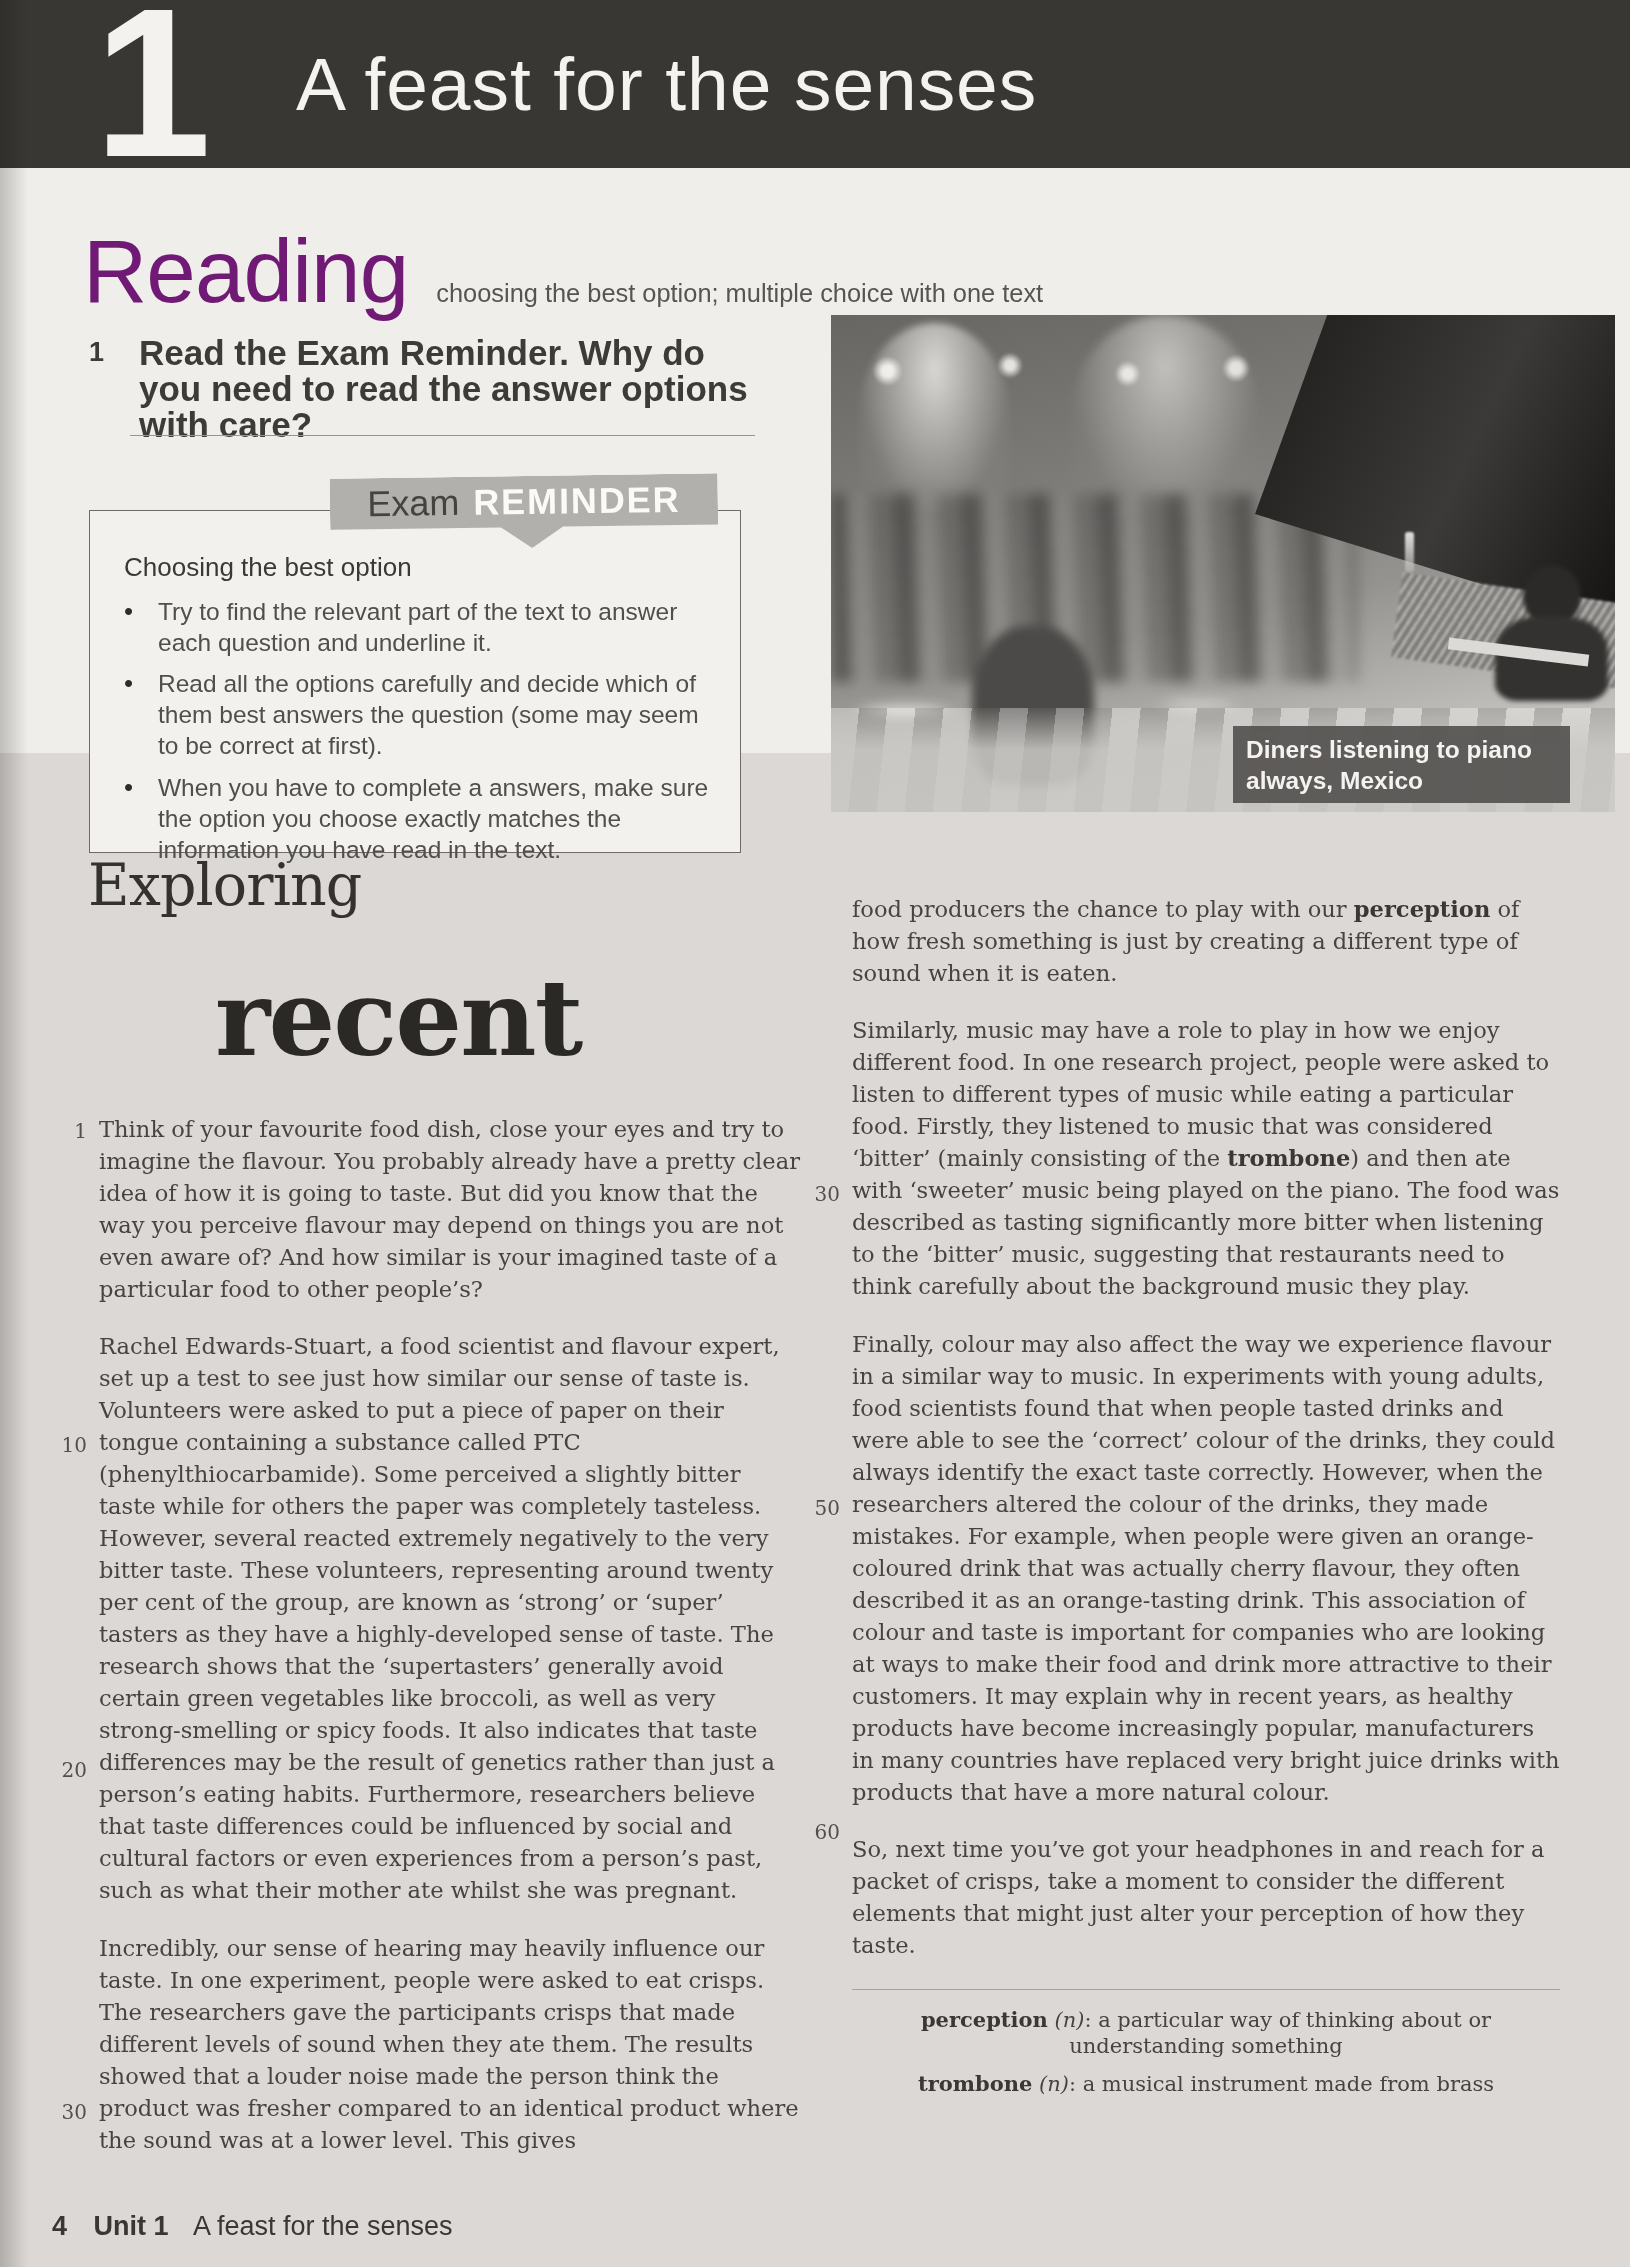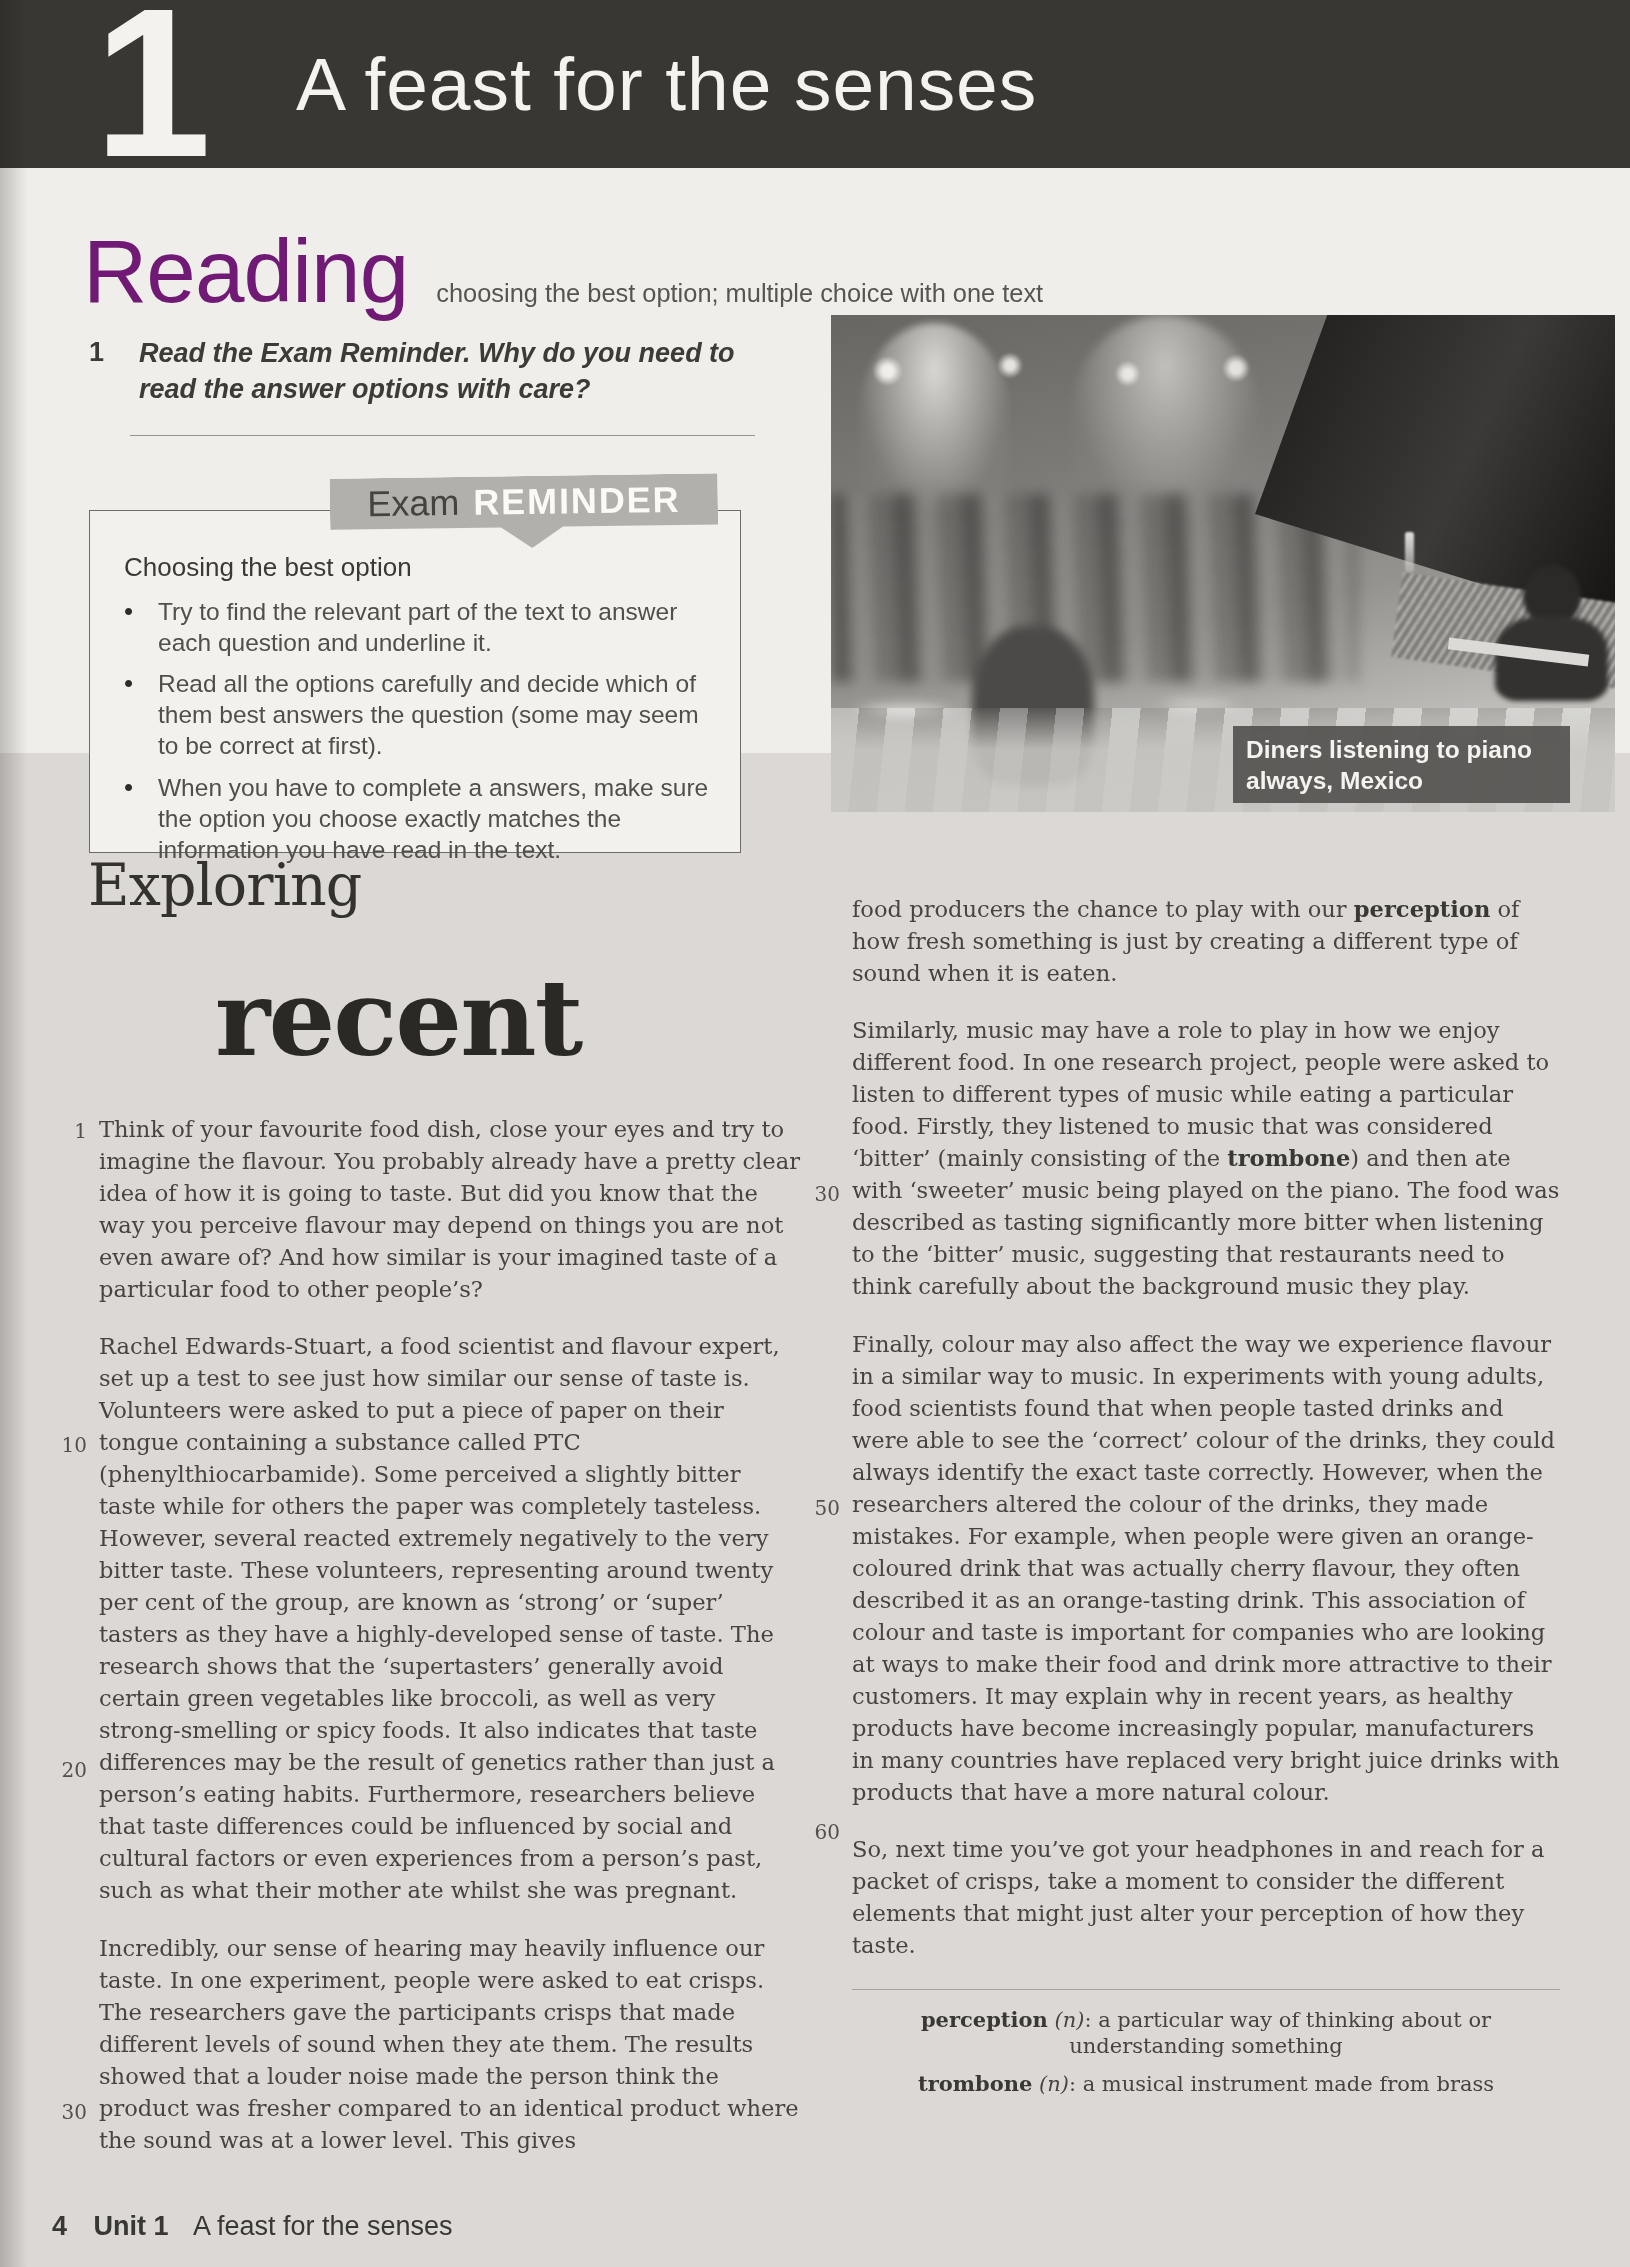--- a/index.html
+++ b/index.html
@@ -13,21 +13,21 @@
   .article-panel{position:absolute;left:0;top:753px;width:1631px;height:1514px;background:#dbd8d5;}
   .spine{position:absolute;left:0;top:0;width:28px;height:2267px;
          background:linear-gradient(90deg,rgba(20,18,16,0.22),rgba(20,18,16,0));pointer-events:none;}
   
   .section-head{position:absolute;left:83px;top:220px;display:flex;align-items:baseline;gap:28px;white-space:nowrap;}
   .reading{font-size:89px;font-weight:400;color:#701a75;letter-spacing:-0.9px;}
   .reading-sub{font-size:25.4px;color:#575551;}
   
   .exercise{position:absolute;left:89px;top:335px;width:659px;}
   .ex-num{position:absolute;left:0;top:1.9px;font-size:27px;font-weight:bold;color:#3d3b37;}
-  .ex-prompt{margin:0 0 0 50px;width:610px;font-size:27px;line-height:36px;font-weight:bold;color:#3d3b37;font-style:italic;}
+  .ex-prompt{margin:0 0 0 50px;width:610px;font-size:35px;line-height:36px;font-weight:bold;color:#3d3b37;}
   .answer-line{position:absolute;left:130px;top:435px;width:625px;border-top:1.9px solid #97958f;}
   
   .reminder-box{position:absolute;left:89px;top:510px;width:652px;height:343px;background:#f3f1ee;
                 border:1.9px solid #6e6c69;box-sizing:border-box;padding:41px 22.6px 17px 34px;}
   .rem-title{margin:0 0 13px 0;font-size:26px;font-weight:normal;color:#3b3935;}
   .rem-list{list-style:none;margin:0;padding:0;}
   .rem-list li{display:flex;margin-bottom:10.4px;}
   .dot{flex:0 0 34px;font-size:26px;line-height:31px;color:#2f2d2a;}
   .rem-text{font-size:24.5px;line-height:31px;color:#514f4b;width:561px;}
   .badge{position:absolute;left:330px;top:476px;width:388px;height:72px;background:#b2b0ad;

